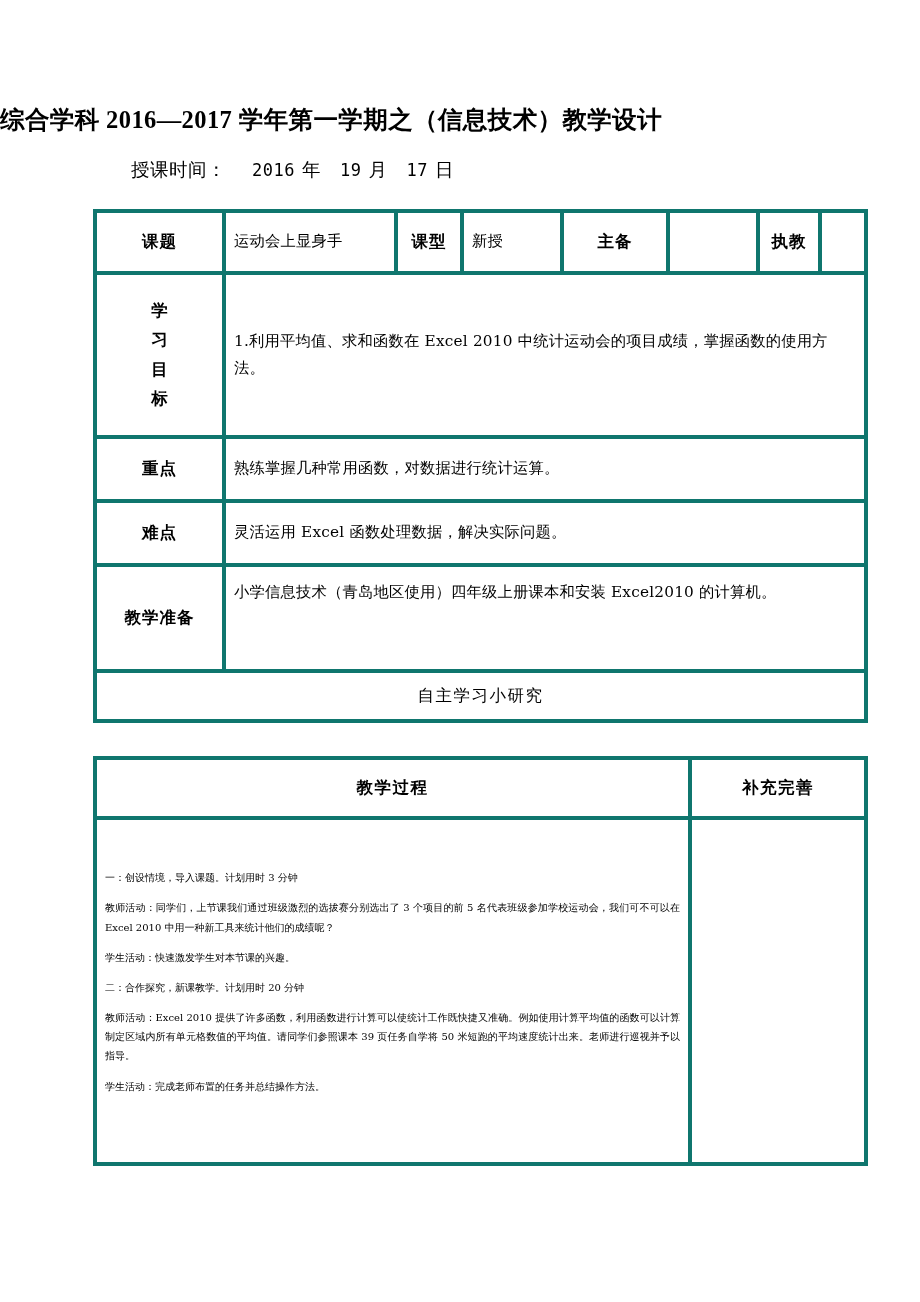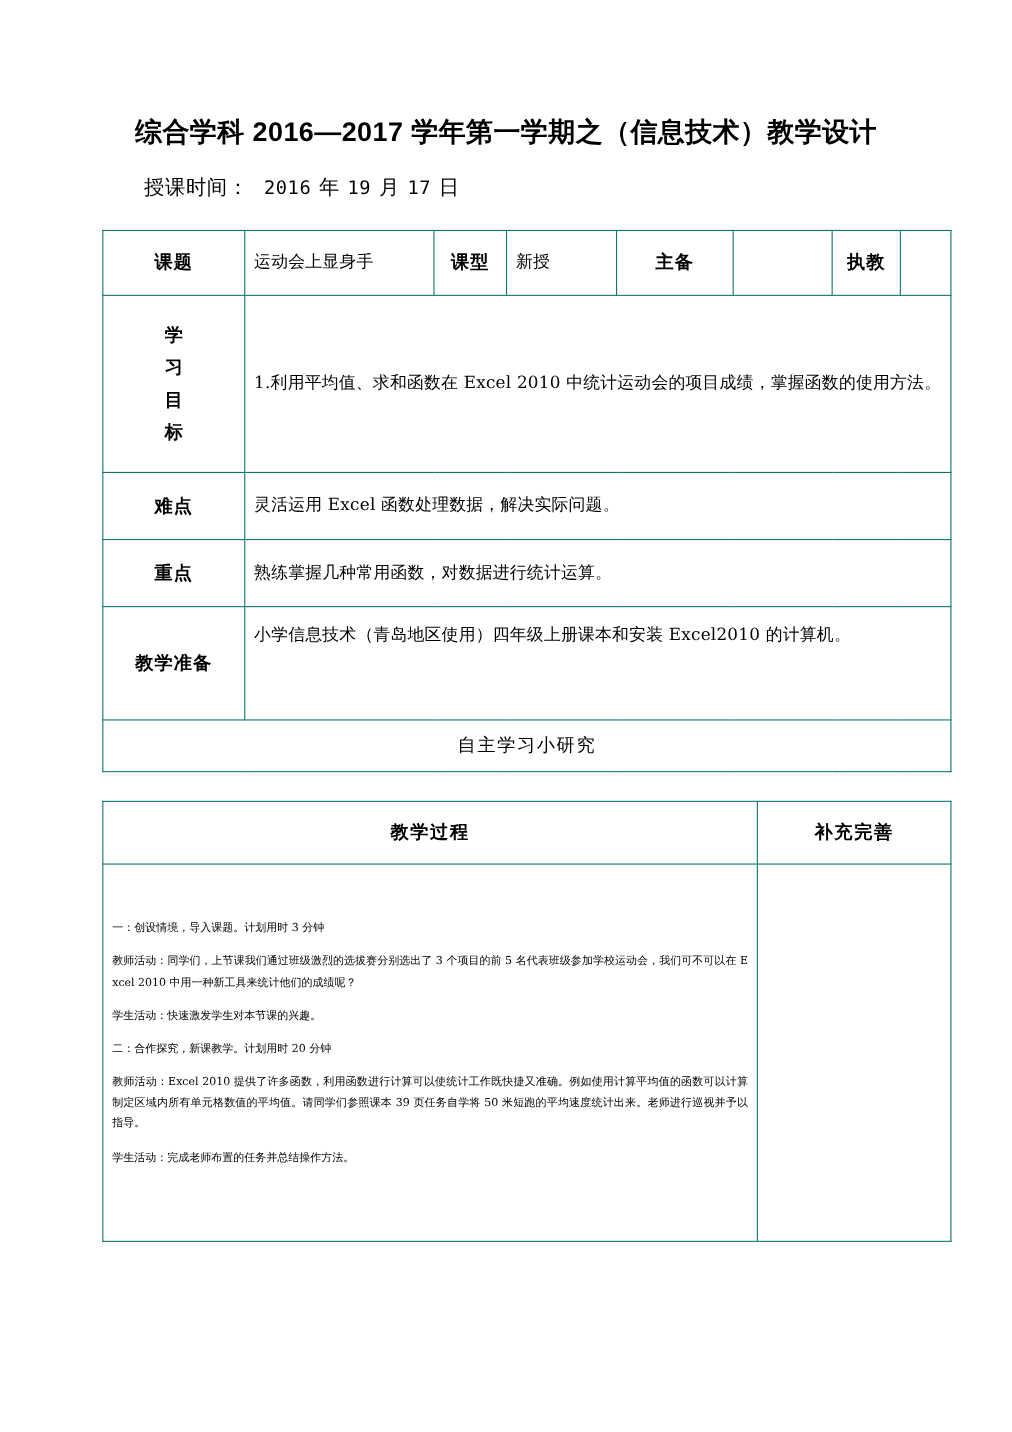--- a/index.html
+++ b/index.html
@@ -19,56 +19,55 @@
     width: 920px;
     height: 1302px;
     box-sizing: border-box;
     padding: 0;
   }
   .doc-title {
     position: absolute;
     left: 0;
     top: 103px;
     width: 920px;
-    text-align: center;
-    font-family: Liberation Sans, sans-serif;
+    font-family: Liberation Serif, serif;
     font-weight: bold;
     font-size: 24.5px;
     letter-spacing: 0.4px;
     white-space: nowrap;
   }
   .date-line {
     position: absolute;
     left: 131px;
     top: 157px;
     font-size: 18.5px;
     font-family: "DejaVu Serif", "Liberation Serif", serif;
     letter-spacing: 0.5px;
     white-space: nowrap;
   }
   .date-line .lbl { font-weight: normal; }
   .date-line .sp { display: inline-block; width: 14px; }
-  .date-line .num { font-family: "DejaVu Sans Mono", "Liberation Mono", monospace; font-size: 17px; }
+  .date-line .num { font-family: "DejaVu Sans Mono", "Liberation Mono", monospace; font-size: 17px; margin-left: 12px; }
   .date-line .unit { display: inline-block; padding: 0 7px; }
 
   table.tbl {
     position: absolute;
     border-collapse: collapse;
     table-layout: fixed;
     font-size: 15.3px;
     line-height: 1.78;
   }
   table.tbl td {
-    border: 1px solid #0f766e;
+    border: 4px solid #0f766e;
     padding: 6px 8px;
     vertical-align: middle;
     word-break: break-all;
   }
   #table-main { left: 93px; top: 209px; width: 771px; }
-  #table-process { left: 93px; top: 728px; width: 771px; }
+  #table-process { left: 93px; top: 756px; width: 771px; }
 
   .c-label {
     text-align: center;
     font-weight: bold;
     font-size: 16.5px;
     letter-spacing: 1px;
   }
   .c-body {
     text-align: left;
     font-size: 15.3px;
@@ -163,26 +162,26 @@
     <tr>
       <td class="v-stack goal-cell">
         <span>学</span>
         <span>习</span>
         <span>目</span>
         <span>标</span>
       </td>
       <td class="c-body goal-cell" colspan="7">1.利用平均值、求和函数在 Excel 2010 中统计运动会的项目成绩，掌握函数的使用方法。</td>
     </tr>
     <tr>
+      <td class="c-label point-cell">重点</td>
+      <td class="c-body point-cell" colspan="7">熟练掌握几种常用函数，对数据进行统计运算。</td>
+    </tr>
+    <tr>
       <td class="c-label point-cell">难点</td>
       <td class="c-body point-cell" colspan="7">灵活运用 Excel 函数处理数据，解决实际问题。</td>
-    </tr>
-    <tr>
-      <td class="c-label point-cell">重点</td>
-      <td class="c-body point-cell" colspan="7">熟练掌握几种常用函数，对数据进行统计运算。</td>
     </tr>
     <tr>
       <td class="c-label prep-cell">教学准备</td>
       <td class="c-body prep-cell" colspan="7" style="vertical-align:top;padding-top:12px;">小学信息技术（青岛地区使用）四年级上册课本和安装 Excel2010 的计算机。</td>
     </tr>
     <tr>
       <td class="section-head" colspan="8">自主学习小研究</td>
     </tr>
   </tbody>
     </table>

